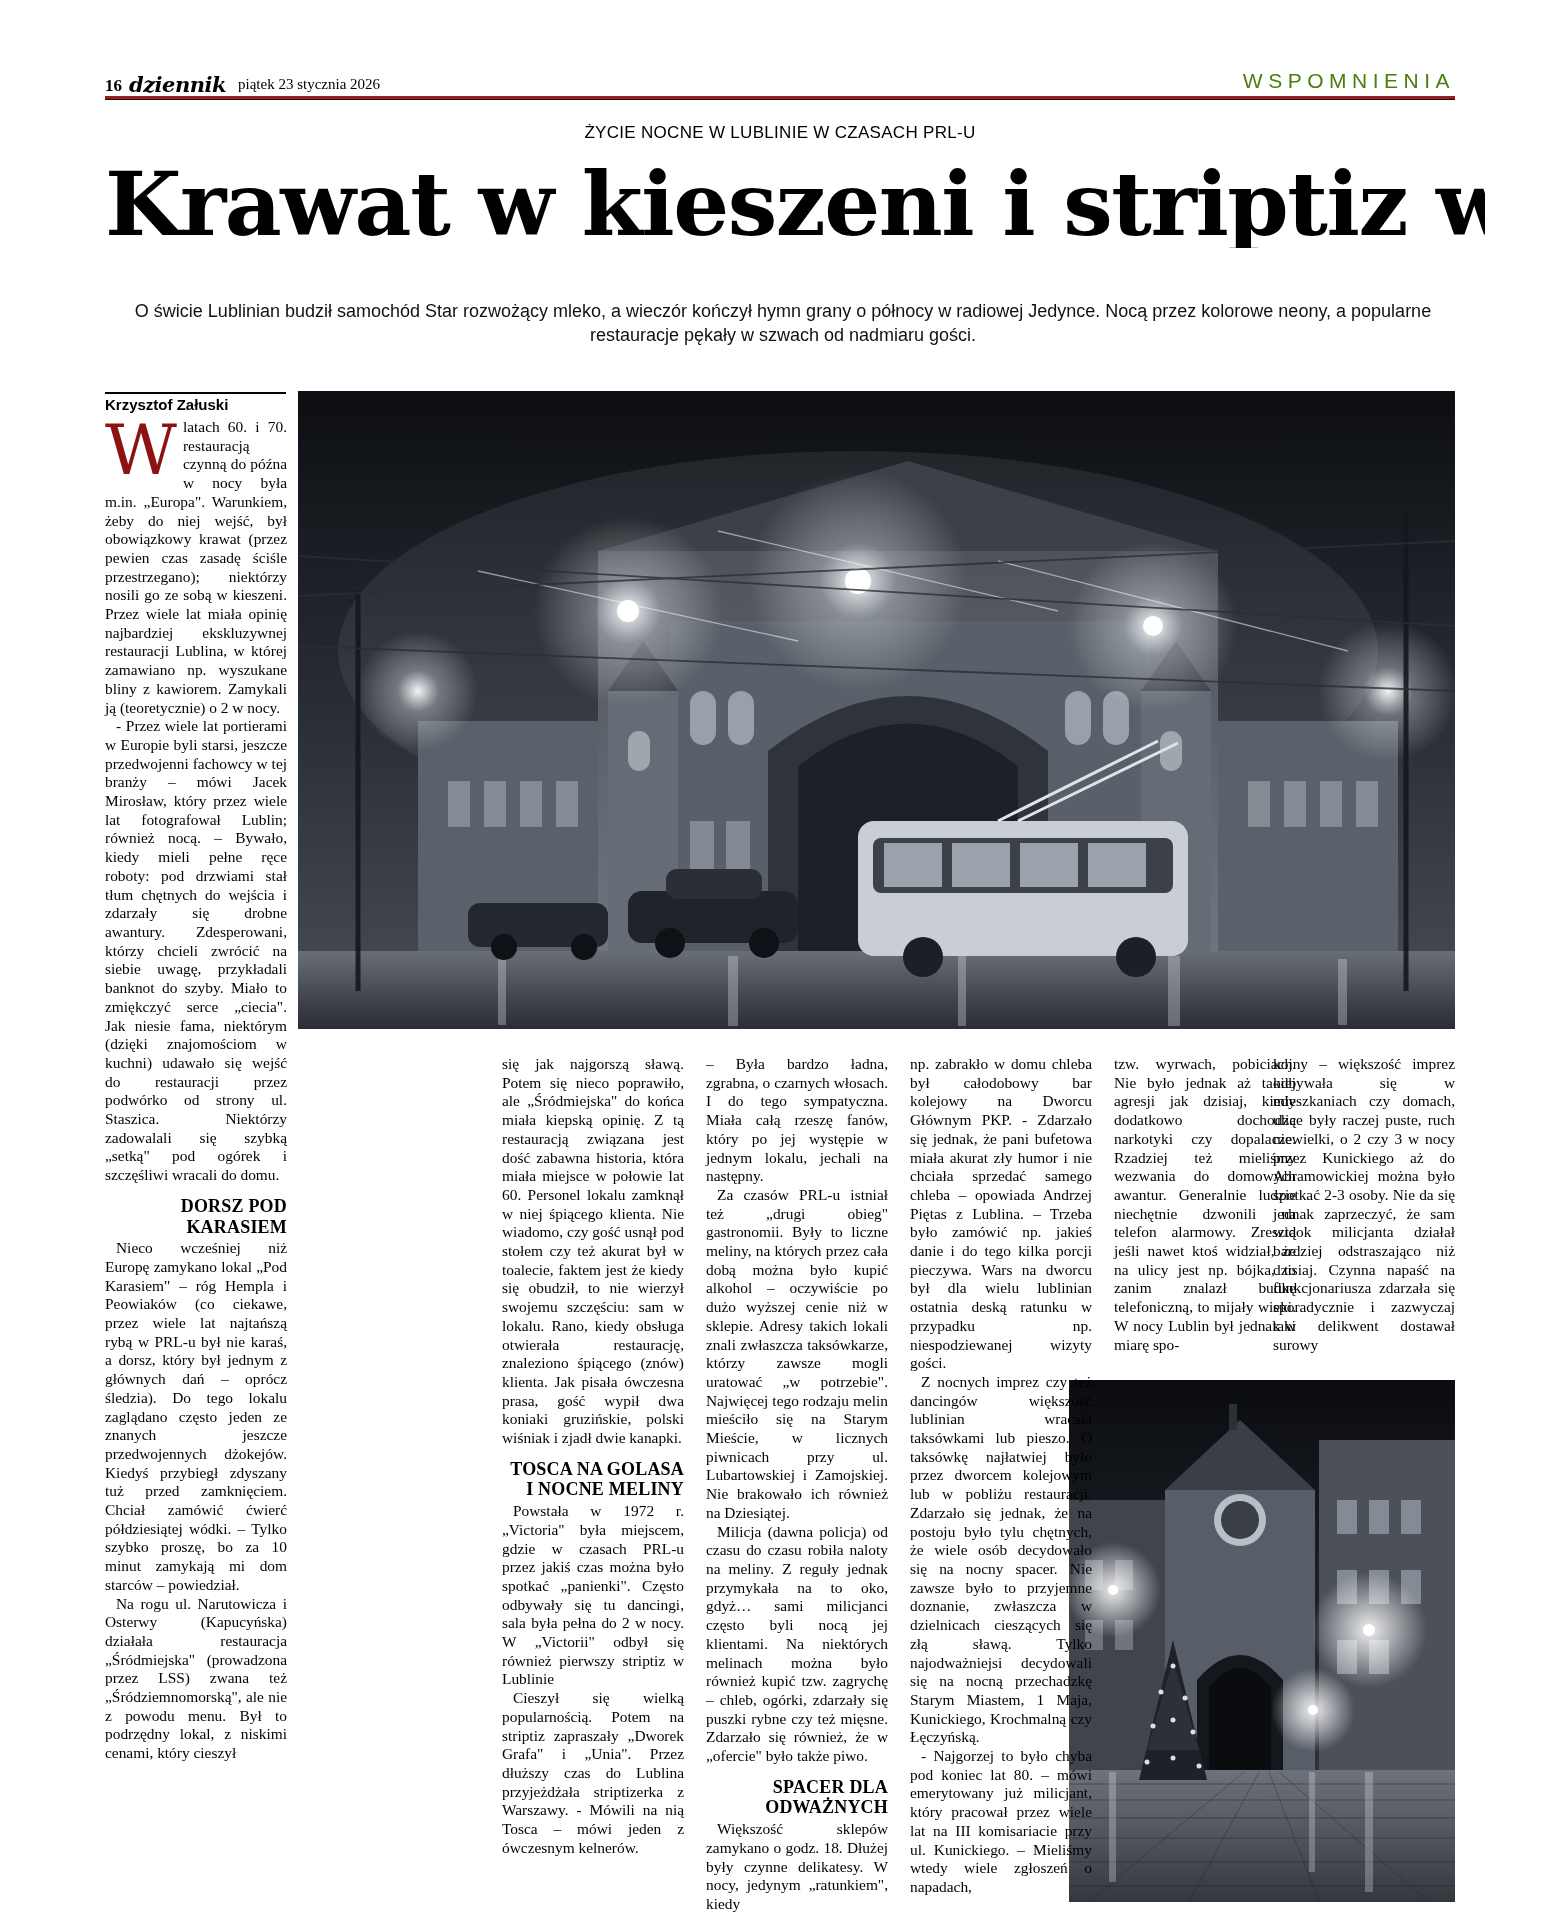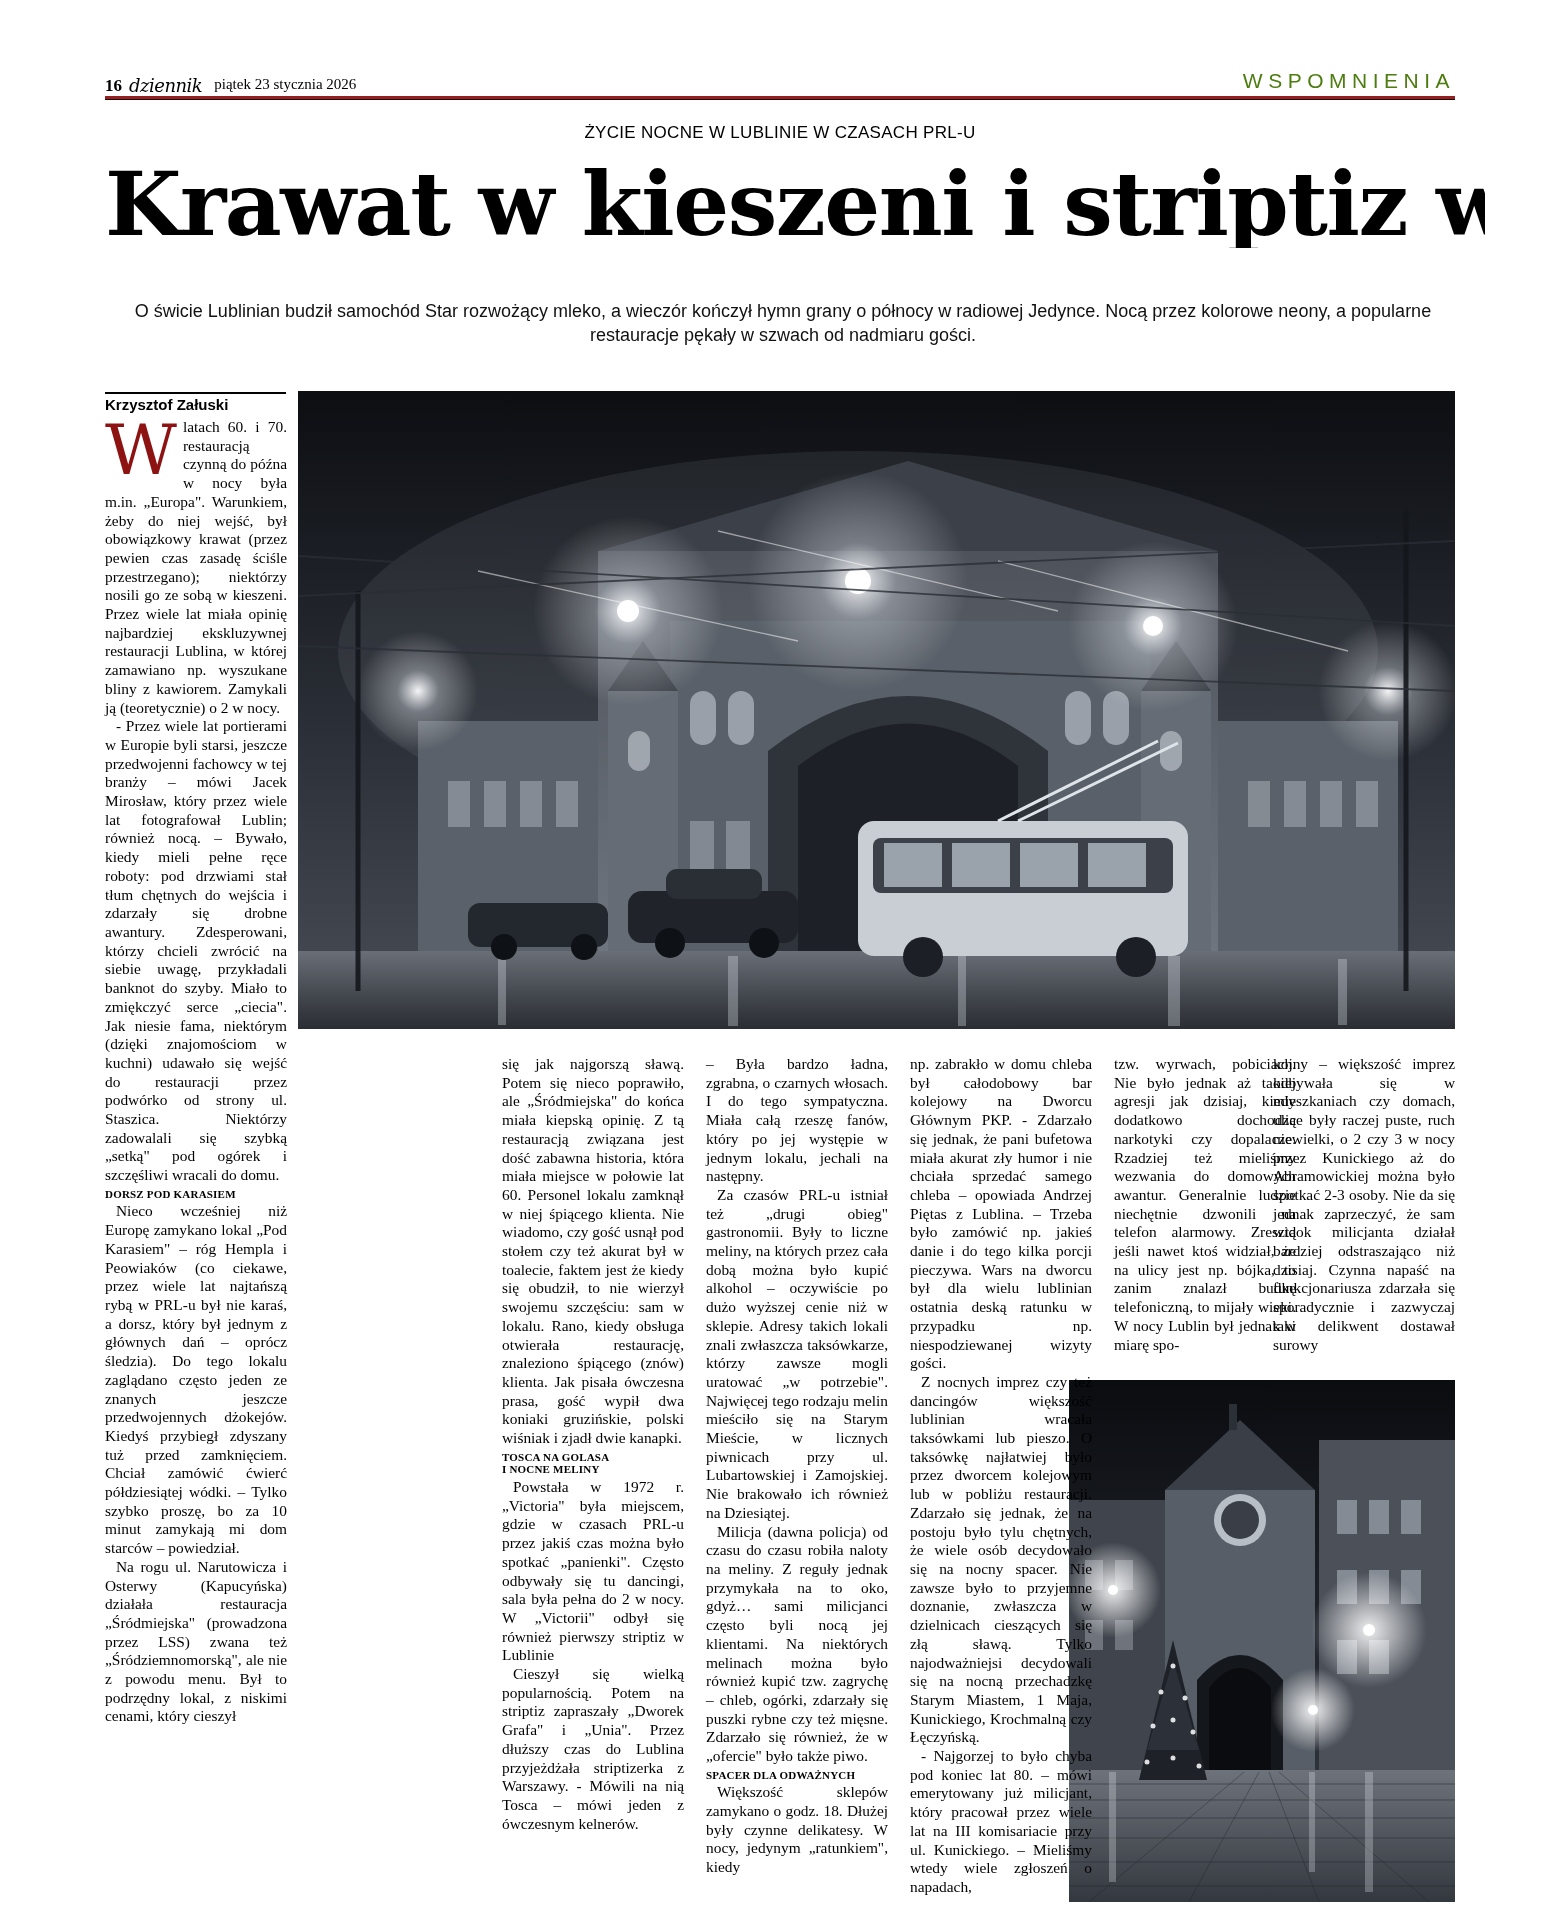--- a/index.html
+++ b/index.html
@@ -36,22 +36,22 @@
   .page-number {
     font-family: "Liberation Serif", serif;
     font-size: 17px;
     font-weight: 700;
     line-height: 1;
     margin-right: 7px;
     color: #000;
   }
   .brand {
     font-family: "DejaVu Serif", serif;
-    font-size: 18px;
-    font-weight: 400;
+    font-size: 21px;
+    font-weight: 700;
     font-style: italic;
     letter-spacing: -0.5px;
     line-height: 1;
     color: #000;
     margin-right: 12px;
     position: relative;
     top: 1px;
   }
   .masthead-date {
     font-family: "Liberation Serif", serif;
@@ -151,26 +151,26 @@
     text-align: justify;
     hyphens: auto;
     -webkit-hyphens: auto;
   }
   .col p {
     margin: 0;
     text-indent: 11px;
   }
   .col p.noindent { text-indent: 0; }
   .col h3 {
-    margin: 3px 0 2px 0;
+    margin: 11px 0 2px 0;
     font-family: "Liberation Serif", serif;
-    font-size: 11px;
+    font-size: 18px;
     font-weight: 700;
     letter-spacing: 0.2px;
-    text-align: left;
+    text-align: right;
     text-indent: 0;
     line-height: 1.15;
   }
 
   
   #col-left-top {
     left: 105px;
     top: 418px;
     width: 182px;
   }

